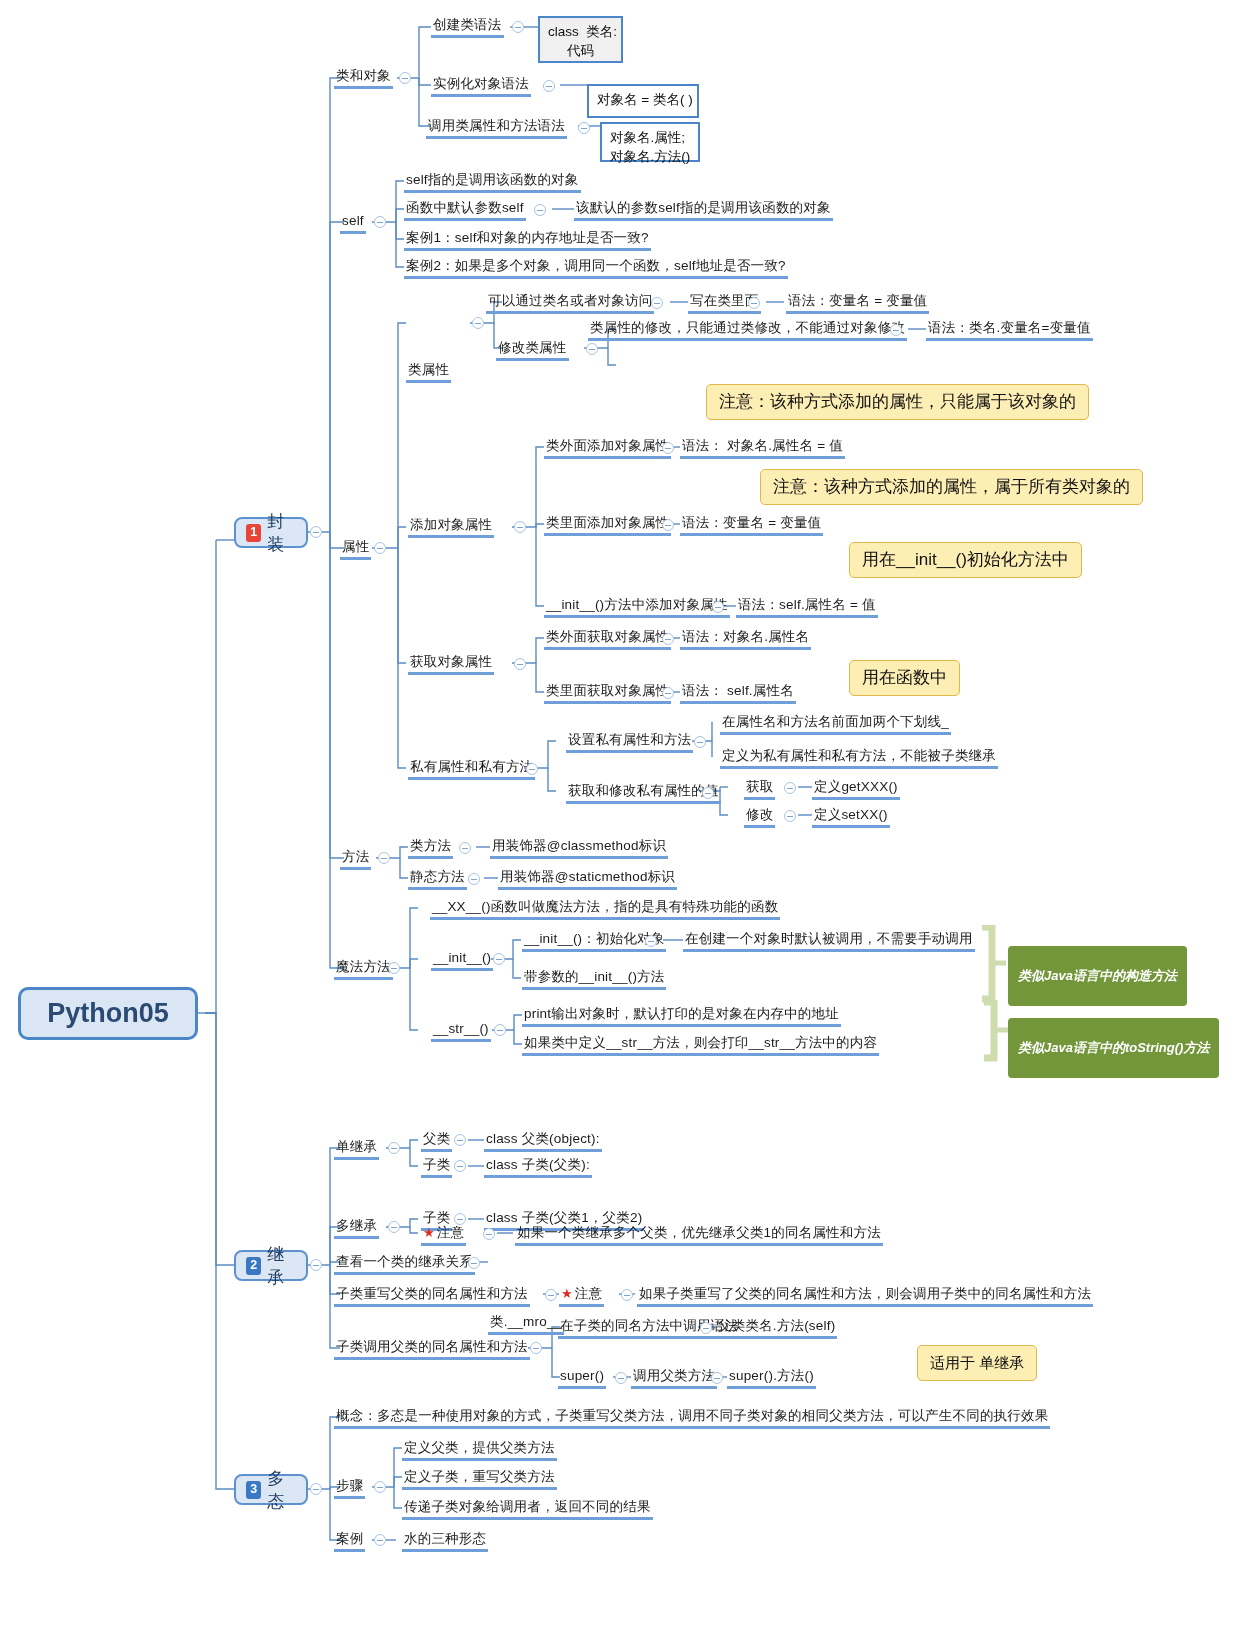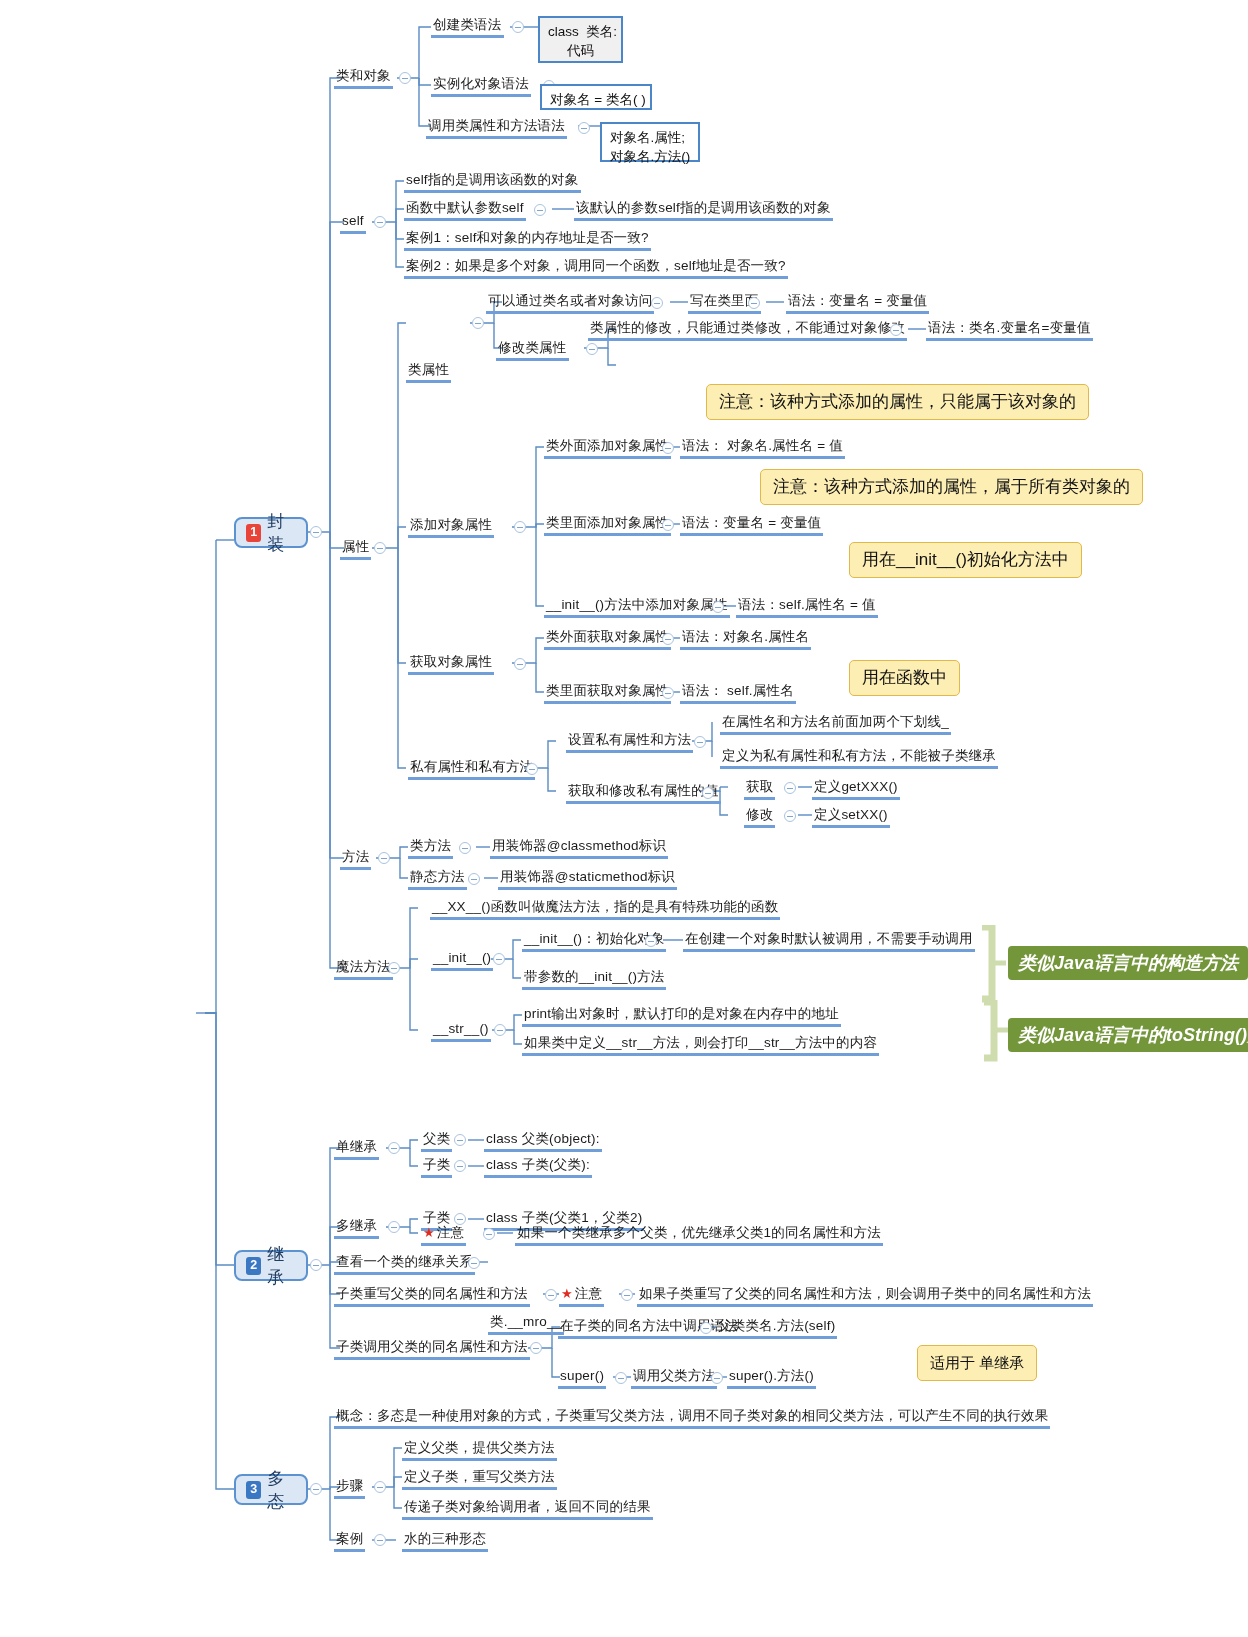--- a/index.html
+++ b/index.html
@@ -124,24 +124,24 @@
     white-space:nowrap;
   }
   .callout.big{font-size:17px;}
 
   
   .greenlabel{
     position:absolute;
     background:#73963a;
     border-radius:4px;
     color:#ffffff;
-    font-size:18px;
+    font-size:13px;
     font-style:italic;
     font-weight:bold;
-    padding:5px 10px;
+    padding:21px 10px;
     white-space:nowrap;
     box-sizing:border-box;
   }
 
   .star{color:#e02b20;font-size:13px;margin-right:2px;}
 </style>
 </head>
 <body>
 
 <div id="canvas">
@@ -254,20 +254,23 @@
       <path d="M306,1489 h24 V1417 h10"></path>
       <path d="M330,1489 V1487 h10"></path>
       <path d="M330,1489 V1540 h10"></path>
       <path d="M372,1487 h22 V1448 h8"></path>
       <path d="M394,1487 V1477 h8"></path>
       <path d="M394,1487 V1508 h8"></path>
       <path d="M372,1540 h24"></path>
     </g>
   </svg>
 
+  <div class="root" style="left:18px;top:987px;width:180px;height:53px;">
+    <span>Python05</span>
+  </div>
 
   <div class="branch" style="left:234px;top:517px;width:74px;height:31px;">
     <span class="num red">1</span>
     <span>封装</span>
   </div>
   <div class="collapse" style="left:310px;top:526px;"></div>
 
   <div class="branch" style="left:234px;top:1250px;width:74px;height:31px;">
     <span class="num blue">2</span>
     <span>继承</span>
@@ -289,21 +292,21 @@
     <span class="txt">创建类语法</span>
   </div>
   <div class="collapse" style="left:512px;top:21px;"></div>
   <div class="codebox" style="left:538px;top:16px;width:85px;height:47px;">class  类名:
 代码</div>
 
   <div class="topic ul" style="left:431px;top:76px;">
     <span class="txt">实例化对象语法</span>
   </div>
   <div class="collapse" style="left:543px;top:80px;"></div>
-  <div class="codebox plain" style="left:540px;top:84px;width:112px;height:26px;">对象名 = 类名( )</div>
+  <div class="codebox plain" style="left:587px;top:84px;width:112px;height:34px;">对象名 = 类名( )</div>
 
   <div class="topic ul" style="left:426px;top:118px;">
     <span class="txt">调用类属性和方法语法</span>
   </div>
   <div class="collapse" style="left:578px;top:122px;"></div>
   <div class="codebox plain" style="left:600px;top:122px;width:100px;height:40px;text-align:left;">对象名.属性;
 对象名.方法()</div>
 
   <div class="topic ul" style="left:340px;top:213px;">
     <span class="txt">self</span>

